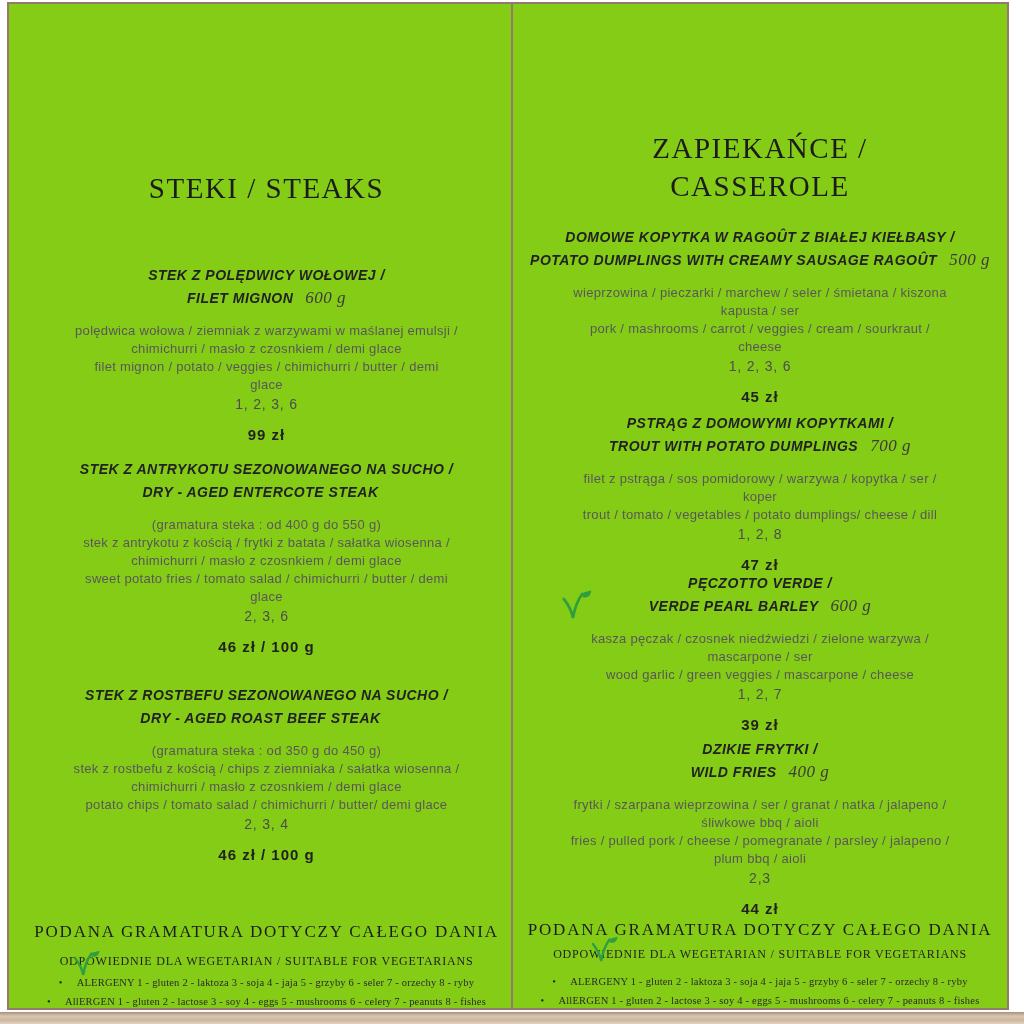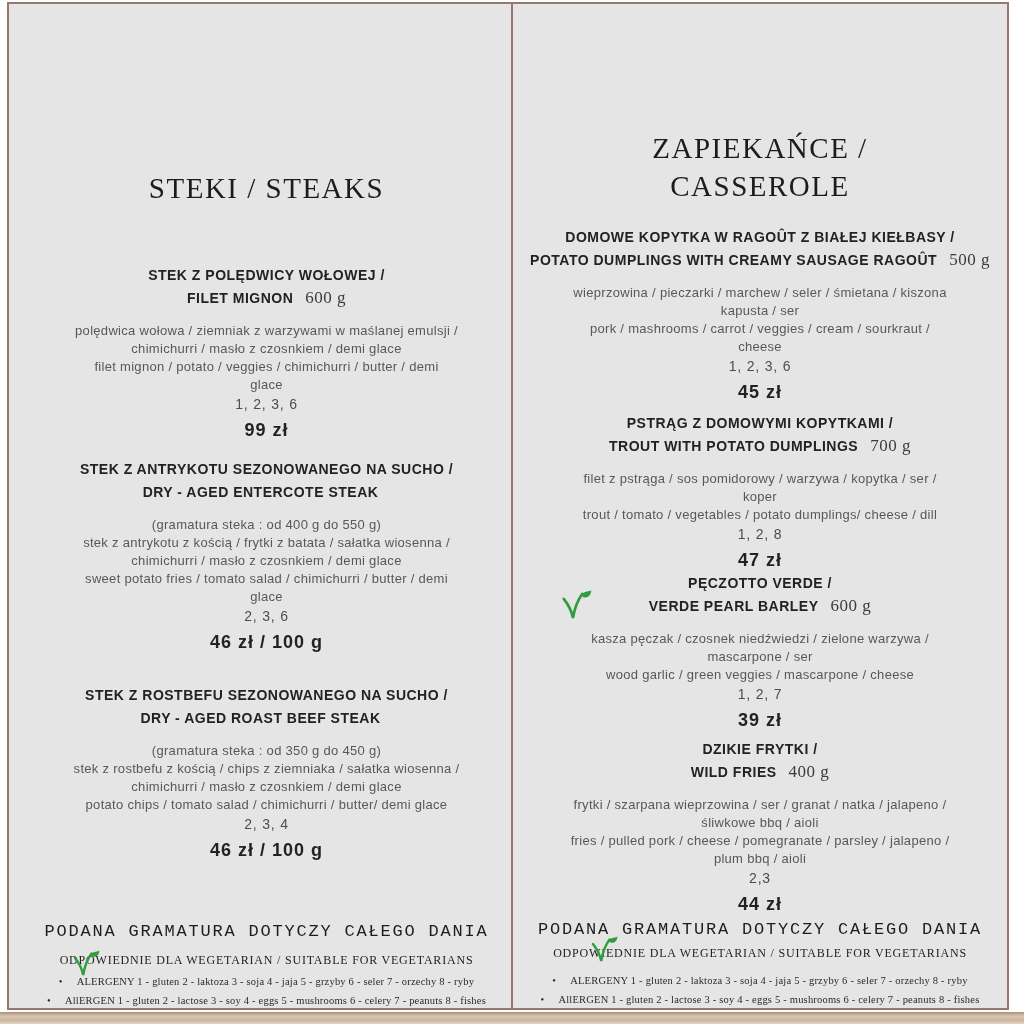--- a/index.html
+++ b/index.html
@@ -5,73 +5,73 @@
   * { margin:0; padding:0; box-sizing:border-box; }
   html,body { width:1024px; height:1024px; background:#ffffff; overflow:hidden; }
   body { position:relative; font-family:"Liberation Sans","DejaVu Sans",sans-serif; }
 
   .table-edge {
     position:absolute; left:0; right:0; bottom:0; height:12px;
     background:linear-gradient(180deg,#a98f7c 0%,#d9c6b1 35%,#cdb7a0 70%,#e3d4c2 100%);
   }
 
   .page {
-    position:absolute; top:2px; height:1008px; background:#e5e5e5;
+    position:absolute; top:2px; height:1008px; background:#84cc16;
     border:2px solid #96796b;
   }
   .page-left  { left:7px;  width:519px; }
   .page-right { left:511px; width:498px; }
 
   .page-title {
     position:absolute; left:0; right:0; text-align:center;
     font-family:"Liberation Serif","DejaVu Serif",serif;
     font-size:29px; letter-spacing:1.5px; color:#1c1c1c; line-height:1.3;
   }
   .page-left  .page-title { top:166px; }
   .page-right .page-title { top:126px; }
 
   .menu-item { position:absolute; left:8px; right:8px; text-align:center; }
   .item-name {
     font-weight:bold; font-size:14px; letter-spacing:0.5px;
-    color:#222222; line-height:1.42;
+    color:#222222; line-height:1.42;font-style:italic;
   }
   .item-weight {
     font-family:"Liberation Serif","DejaVu Serif",serif;
     font-weight:normal; font-size:17px; letter-spacing:0.5px;
     color:#3c3c3c; margin-left:12px;
   }
   .item-desc {
     margin-top:12px; font-size:13px; letter-spacing:0.3px;
     color:#58585a; line-height:1.38; white-space:pre-line;
   }
   .item-allergens {
     margin-top:2px; font-size:14px; letter-spacing:0.8px; color:#4d4d4f;
   }
   .item-price {
-    margin-top:8px; font-weight:bold; font-size:18px;
+    margin-top:14px; font-weight:bold; font-size:15px;
     letter-spacing:1px; color:#222222;
   }
 
   
   .page-left  .item-0 { top:262px; }
   .page-left  .item-1 { top:456px; }
   .page-left  .item-2 { top:682px; }
   .page-right .item-0 { top:224px; }
   .page-right .item-1 { top:410px; }
   .page-right .item-2 { top:570px; }
   .page-right .item-3 { top:736px; }
 
   .veg-leaf { position:absolute; width:36px; height:42px; }
   .menu-item .veg-leaf { left:36px; top:14px; }
 
   .page-footer { position:absolute; left:8px; right:8px; text-align:center; }
   .page-left  .page-footer { top:918px; }
   .page-right .page-footer { top:916px; }
   .footer-portion-note {
-    font-family:Liberation Mono, monospace;
+    font-family:Liberation Serif, serif;
     font-size:17px; letter-spacing:1.8px; color:#1d1d1d;
   }
   .footer-veg-note {
     margin-top:12px;
     font-family:"Liberation Serif","DejaVu Serif",serif;
     font-size:12px; letter-spacing:0.8px; color:#222222;
   }
   .page-right .footer-veg-note { margin-top:7px; }
   .footer-allergen-line {
     margin-top:8px;

